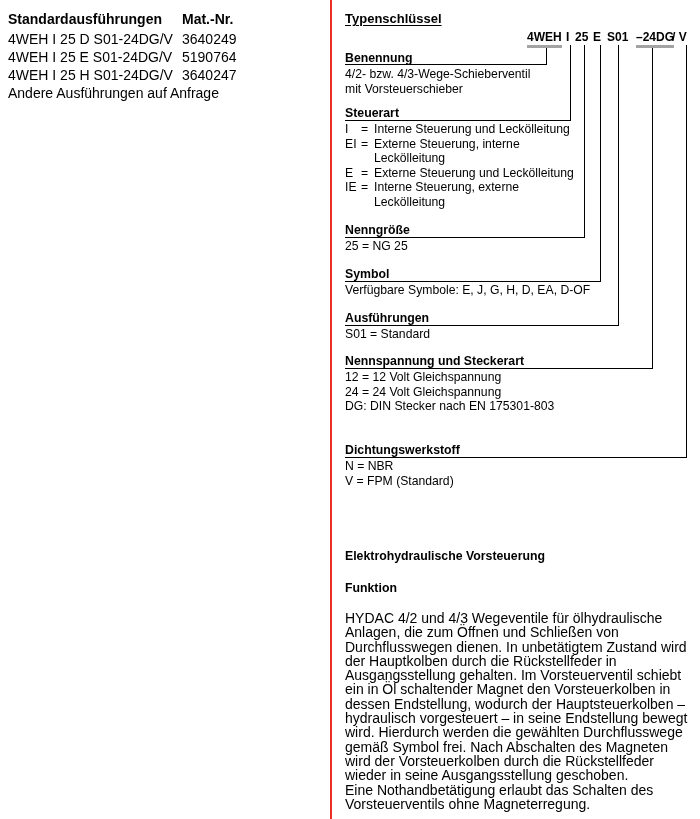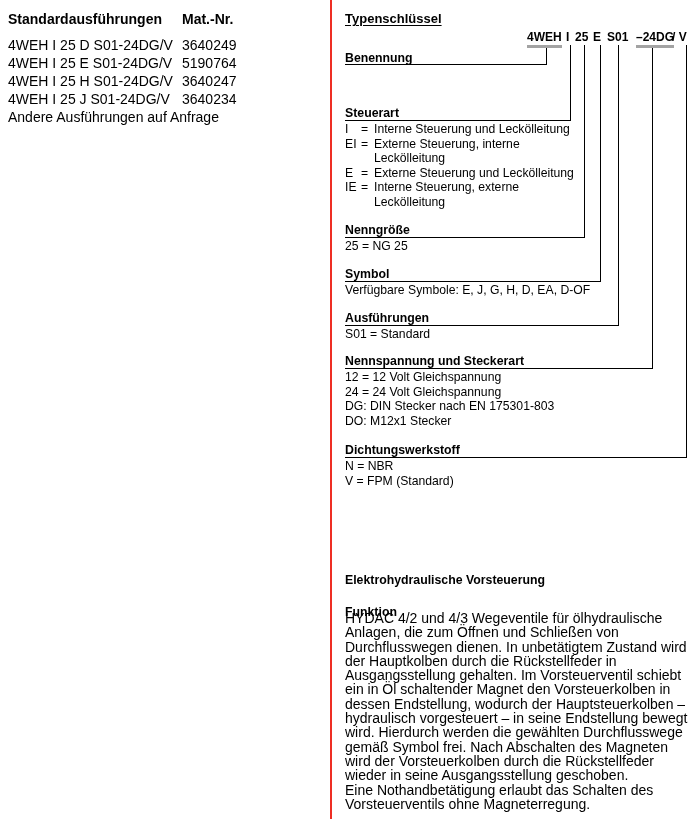--- a/index.html
+++ b/index.html
@@ -7,21 +7,21 @@
     width:700px; height:819px; background:#ffffff; color:#000;
     font-family:"Liberation Sans", sans-serif;
     position:relative; overflow:hidden;
   }
   .page { position:absolute; inset:0; }
 
   
   .left-col { position:absolute; left:8px; top:10px; width:322px; font-size:14px; }
   .lrow { display:flex; line-height:18px; }
   .lrow .c1 { width:174px; }
-  .lrow.header { font-weight:bold; margin-bottom:8px; }
+  .lrow.header { font-weight:bold; margin-bottom:2px; }
   .note { line-height:18px; }
 
   
   .divider { position:absolute; left:330px; top:0; width:2px; height:819px; background:#ee2e24; }
 
   
   .connectors { position:absolute; left:0; top:0; pointer-events:none; }
 
   
   .r-title { position:absolute; left:345px; top:11px; font-size:13px; font-weight:bold;
@@ -32,21 +32,21 @@
   .code .cp { position:absolute; top:0; white-space:nowrap; }
   .code .cp.u { border-bottom:3px solid #a3a3a3; padding-bottom:1px; }
 
   .sh { position:absolute; left:345px; font-size:12.3px; font-weight:bold; white-space:nowrap; }
   .stext { position:absolute; left:345px; width:348px; font-size:12.2px; line-height:14.6px; }
   .strow { display:flex; }
   .strow .k { width:16px; flex:none; }
   .strow .eq { width:13px; flex:none; }
   .strow .t { flex:1; }
 
-  .fn-head { position:absolute; left:345px; font-size:12.3px; font-weight:bold;margin-top:24px; }
+  .fn-head { position:absolute; left:345px; font-size:12.3px; font-weight:bold; }
   .fn-text { position:absolute; left:345px; top:611px; width:348px; font-size:14px; line-height:14.3px; }
 </style>
 </head>
 <body>
 
 <div class="page">
 
   <div class="left-col">
     <div class="lrow header">
       <span class="c1">Standardausführungen</span>
@@ -56,24 +56,20 @@
       <span class="c1">4WEH I 25 D S01-24DG/V</span>
       <span class="c2">3640249</span>
     </div>
     <div class="lrow">
       <span class="c1">4WEH I 25 E S01-24DG/V</span>
       <span class="c2">5190764</span>
     </div>
     <div class="lrow">
       <span class="c1">4WEH I 25 H S01-24DG/V</span>
       <span class="c2">3640247</span>
-    </div>
-    <div class="lrow">
-      <span class="c1">4WEH I 25 J S01-24DG/V</span>
-      <span class="c2">3640234</span>
     </div>
     <div class="note">Andere Ausführungen auf Anfrage</div>
   </div>
 
   <div class="divider"></div>
 
   <svg class="connectors" width="700" height="470" viewBox="0 0 700 470">
     <g stroke="#000000" stroke-width="1" shape-rendering="crispEdges">
       <line x1="345" y1="64.5" x2="546.5" y2="64.5"></line>
       <line x1="546.5" y1="45" x2="546.5" y2="64.5"></line>
@@ -98,20 +94,24 @@
     <span class="cp u" style="left:527px">4WEH</span>
     <span class="cp" style="left:566px">I</span>
     <span class="cp" style="left:575px">25</span>
     <span class="cp" style="left:593px">E</span>
     <span class="cp" style="left:607px">S01</span>
     <span class="cp u" style="left:636px">–24DG</span>
     <span class="cp" style="left:672px">/ V</span>
   </div>
 
   <div class="sh" style="top:51px">Benennung</div>
+  <div class="stext" style="top:67px">
+    <div>4/2- bzw. 4/3-Wege-Schieberventil</div>
+    <div>mit Vorsteuerschieber</div>
+  </div>
 
   <div class="sh" style="top:106px">Steuerart</div>
   <div class="stext" style="top:122px">
     <div class="strow">
       <span class="k">I</span>
       <span class="eq">=</span>
       <span class="t">Interne Steuerung und Leckölleitung</span>
     </div>
     <div class="strow">
       <span class="k">EI</span>
@@ -153,21 +153,20 @@
   <div class="sh" style="top:311px">Ausführungen</div>
   <div class="stext" style="top:327px">
     <div>S01 = Standard</div>
   </div>
 
   <div class="sh" style="top:354px">Nennspannung und Steckerart</div>
   <div class="stext" style="top:370px">
     <div>12 = 12 Volt Gleichspannung</div>
     <div>24 = 24 Volt Gleichspannung</div>
     <div>DG: DIN Stecker nach EN 175301-803</div>
-    <div>DO: M12x1 Stecker</div>
   </div>
 
   <div class="sh" style="top:443px">Dichtungswerkstoff</div>
   <div class="stext" style="top:459px">
     <div>N = NBR</div>
     <div>V = FPM (Standard)</div>
   </div>
 
   <div class="fn-head" style="top:549px">Elektrohydraulische Vorsteuerung</div>
   <div class="fn-head" style="top:581px">Funktion</div>

